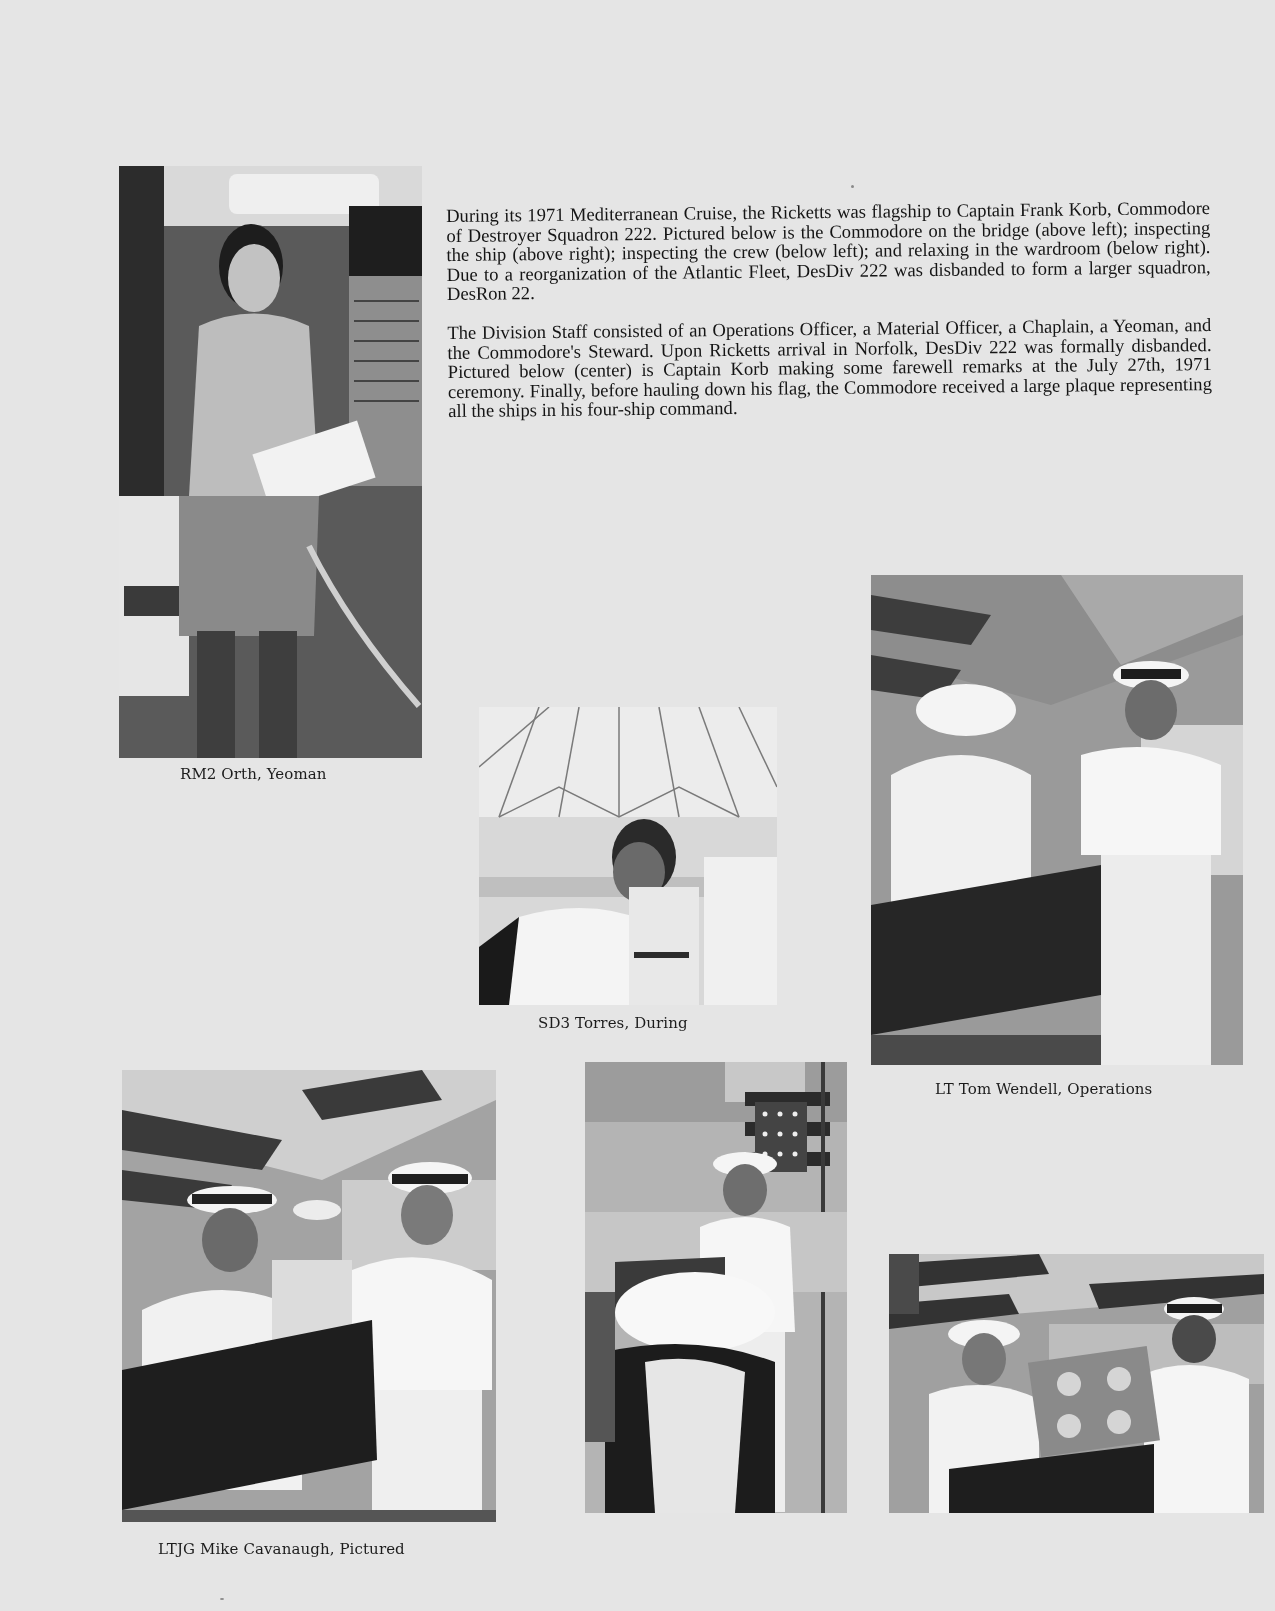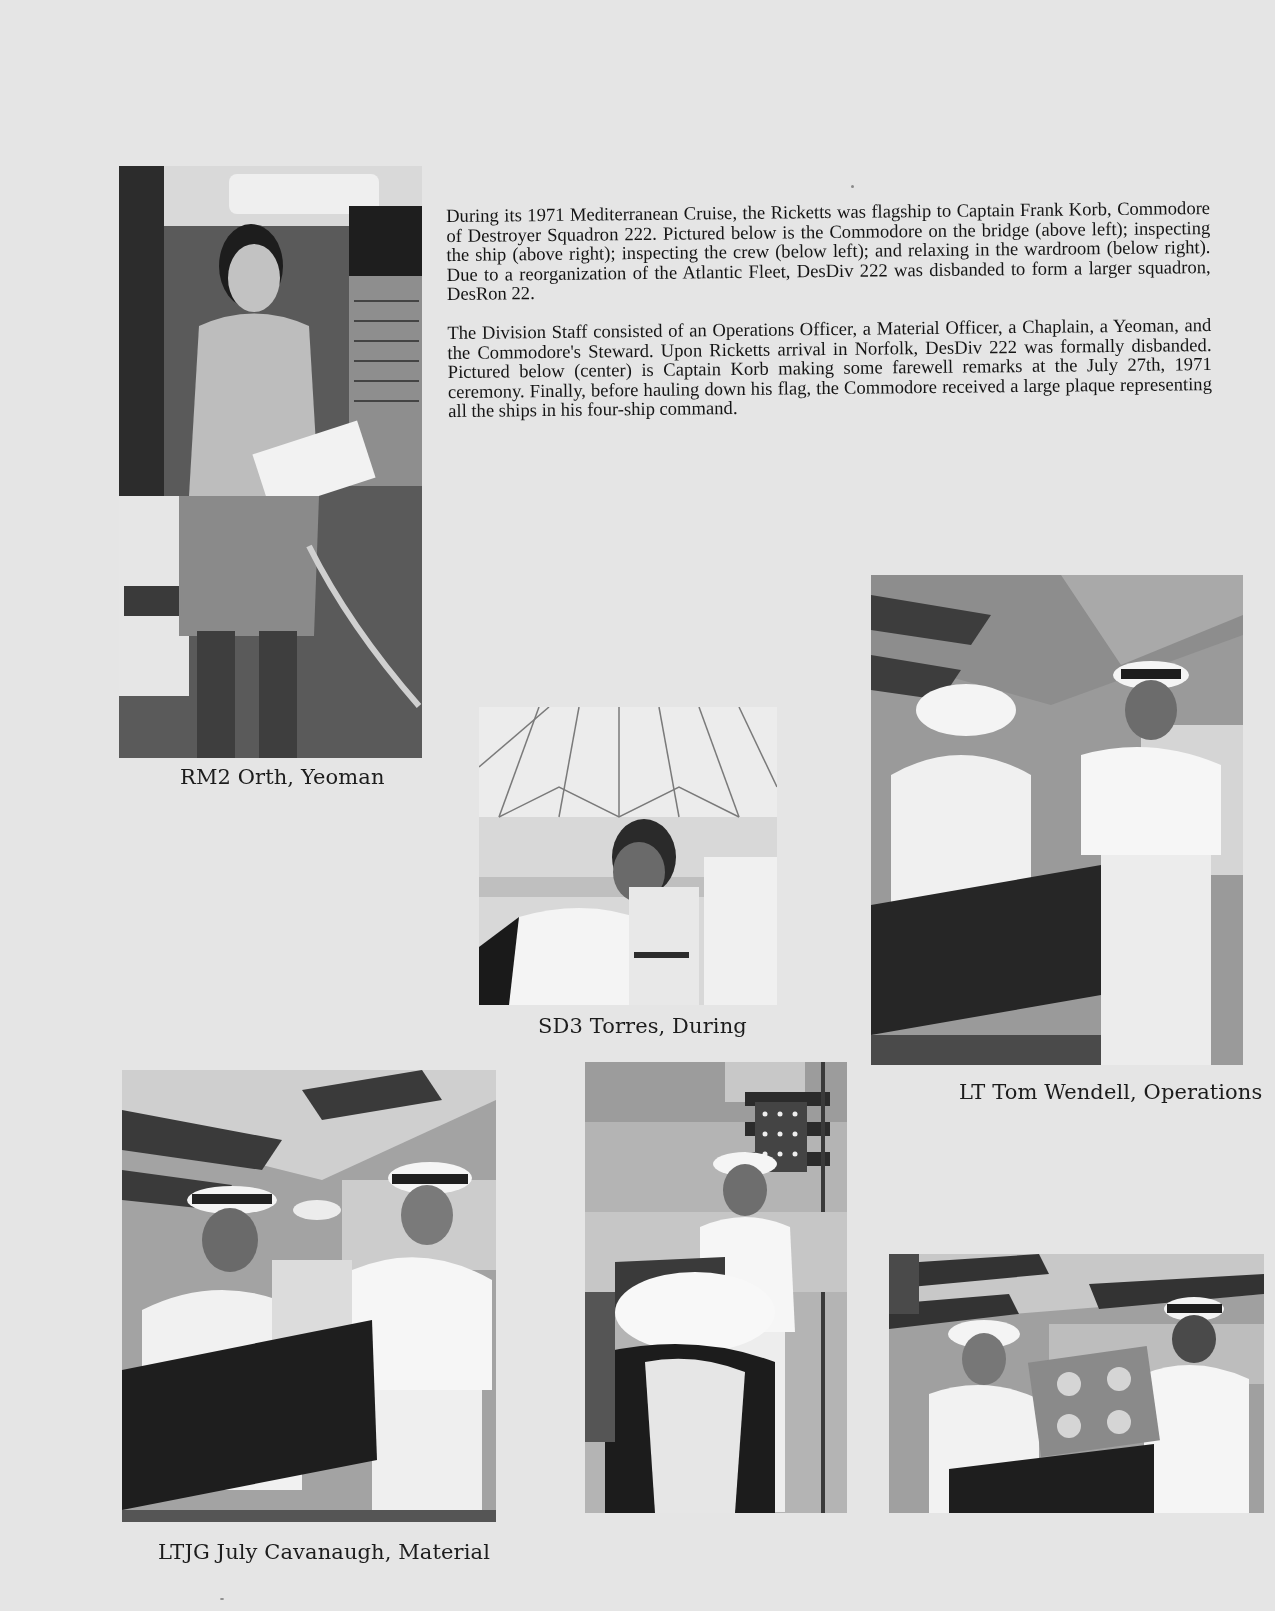--- a/index.html
+++ b/index.html
@@ -23,21 +23,21 @@
   }
   .photo {
     position: absolute;
     overflow: hidden;
     background: #6e6e6e;
   }
   .photo svg { display: block; width: 100%; height: 100%; }
   .caption {
     position: absolute;
     font-family: "DejaVu Serif", "Liberation Serif", serif;
-    font-size: 21px;
+    font-size: 15px;
     letter-spacing: 0.1px;
     color: #1c1c1c;
     white-space: nowrap;
   }
   .body-text {
     position: absolute;
     left: 446px;
     top: 206px;
     width: 764px;
     font-family: "Liberation Serif", "DejaVu Serif", serif;
@@ -136,21 +136,21 @@
       <path d="M20 200 Q90 160 160 200 L160 330 L20 330 Z" fill="#f0f0f0"></path>
       <ellipse cx="280" cy="100" rx="38" ry="14" fill="#f4f4f4"></ellipse>
       <rect x="250" y="94" width="60" height="10" fill="#1d1d1d"></rect>
       <ellipse cx="280" cy="135" rx="26" ry="30" fill="#6c6c6c"></ellipse>
       <path d="M210 180 Q280 160 350 190 L350 280 L210 280 Z" fill="#f6f6f6"></path>
       <rect x="230" y="280" width="110" height="210" fill="#ececec"></rect>
       <path d="M0 330 L230 290 L230 420 L0 460 Z" fill="#262626"></path>
       <rect x="0" y="460" width="230" height="30" fill="#4a4a4a"></rect>
     </svg>
   </div>
-  <div class="caption" style="left:935px; top:1080px;margin-left:24px;">LT Tom Wendell, Operations</div>
+  <div class="caption" style="left:935px; top:1080px;">LT Tom Wendell, Operations</div>
 
   <div class="photo" style="left:122px; top:1070px; width:374px; height:452px;">
     <svg viewBox="0 0 374 452" preserveAspectRatio="none">
       <rect width="374" height="452" fill="#a3a3a3"></rect>
       <path d="M0 0 L374 0 L374 30 L200 110 L0 60 Z" fill="#cfcfcf"></path>
       <g fill="#3a3a3a">
         <path d="M0 40 L160 70 L140 100 L0 80 Z"></path>
         <path d="M180 20 L300 0 L320 30 L200 50 Z"></path>
         <path d="M0 100 L110 115 L95 140 L0 130 Z"></path>
       </g>
@@ -163,21 +163,21 @@
       <rect x="270" y="104" width="76" height="10" fill="#1f1f1f"></rect>
       <ellipse cx="305" cy="145" rx="26" ry="30" fill="#7a7a7a"></ellipse>
       <path d="M230 200 Q300 170 370 210 L370 320 L230 320 Z" fill="#f6f6f6"></path>
       <rect x="250" y="320" width="110" height="132" fill="#efefef"></rect>
       <ellipse cx="195" cy="140" rx="24" ry="10" fill="#ececec"></ellipse>
       <path d="M150 190 L230 190 L230 300 L150 300 Z" fill="#dcdcdc"></path>
       <path d="M0 300 L250 250 L255 390 L0 440 Z" fill="#1e1e1e"></path>
       <rect x="0" y="440" width="374" height="12" fill="#555"></rect>
     </svg>
   </div>
-  <div class="caption" style="left:158px; top:1540px;">LTJG July Cavanaugh, Material</div>
+  <div class="caption" style="left:158px; top:1540px;">LTJG Mike Cavanaugh, Pictured</div>
 
   <div class="photo" style="left:585px; top:1062px; width:262px; height:451px;">
     <svg viewBox="0 0 262 451" preserveAspectRatio="none">
       <rect width="262" height="451" fill="#b4b4b4"></rect>
       <rect x="0" y="0" width="262" height="60" fill="#9c9c9c"></rect>
       <rect x="140" y="0" width="80" height="40" fill="#c8c8c8"></rect>
       <g fill="#2b2b2b">
         <rect x="160" y="30" width="85" height="14"></rect>
         <rect x="160" y="60" width="85" height="14"></rect>
         <rect x="160" y="90" width="85" height="14"></rect>

